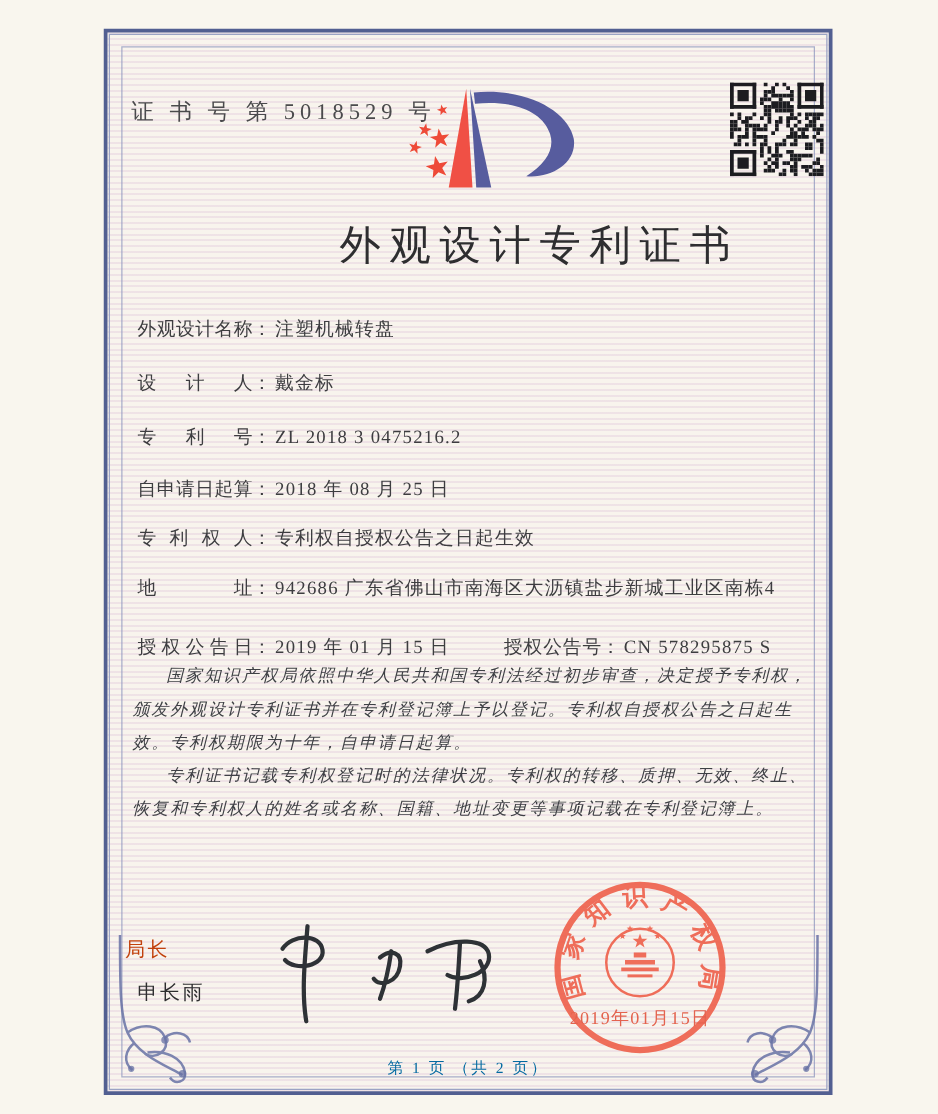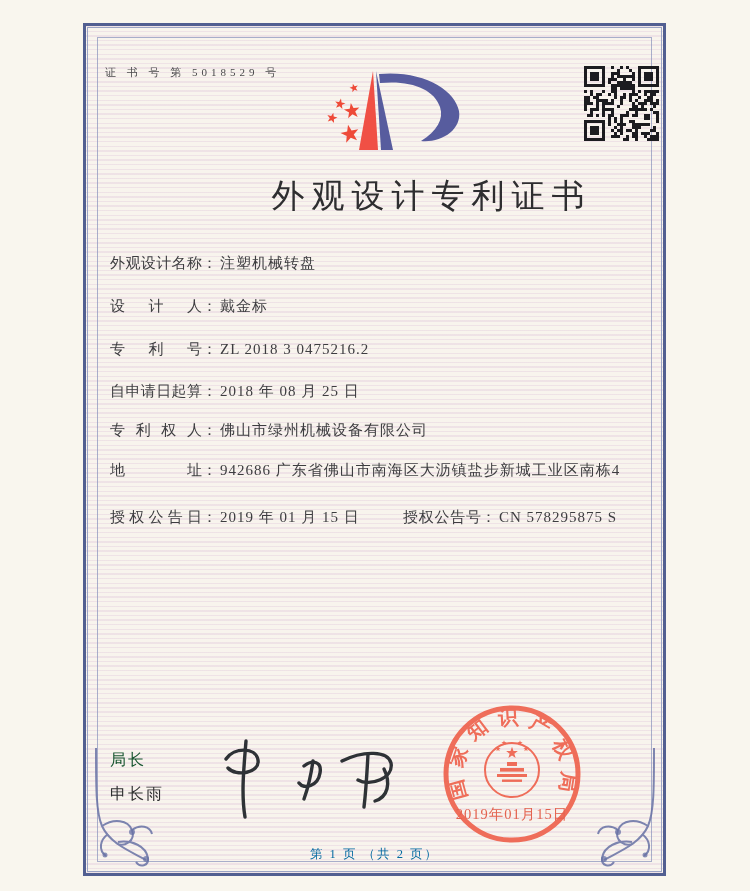--- a/index.html
+++ b/index.html
@@ -17,21 +17,21 @@
     background:
       repeating-linear-gradient(180deg,
         rgba(231,212,224,.55) 0px, rgba(231,212,224,.55) 1.5px,
         rgba(248,244,237,.9) 1.5px, rgba(248,244,237,.9) 4.6px),
       #f8f4ed;
     box-sizing:border-box;
   }
   .frame-inner{position:absolute;inset:1px;border:1px solid #9ba3c4;pointer-events:none;}
   .frame-thin{position:absolute;inset:11px;border:1px solid #8d97bd;opacity:.75;pointer-events:none;}
   
-  .cert-no{position:absolute;left:105px;top:65px;font-size:11px;letter-spacing:4px;color:#4a4a4c;}
+  .cert-no{position:absolute;left:105px;top:77px;font-size:18px;letter-spacing:4px;color:#4a4a4c;}
   .logo{position:absolute;left:323px;top:57px;width:160px;height:112px;}
   .qr{position:absolute;left:584px;top:66px;width:75px;height:75px;}
   .title{
     position:absolute;left:83px;top:174px;width:697px;
     text-align:center;font-size:33px;font-weight:400;
     letter-spacing:7px;color:#2e2e30;
   }
   
   .row{position:absolute;left:110px;width:540px;font-size:15px;color:#3d3d40;white-space:nowrap;}
   .row .lbl{display:inline-block;width:92px;text-align:justify;text-align-last:justify;vertical-align:top;}
@@ -41,21 +41,21 @@
   .r5{top:461px}.r6{top:508px}
   .addr-l2{position:absolute;left:110px;top:485px;font-size:15px;color:#3d3d40;padding-left:110px;letter-spacing:1px;}
   .grant-no{position:absolute;left:293px;top:0;}
   
   .paras{position:absolute;left:106px;top:528px;width:545px;color:#3e4045;}
   .paras p{
     margin:0;font-size:13.5px;line-height:26.5px;letter-spacing:1.6px;
     text-indent:2em;font-style:italic;
   }
   
-  .sig-title{position:absolute;left:110px;top:750px;font-size:16px;color:#14532d;letter-spacing:2px;}
+  .sig-title{position:absolute;left:100px;top:750px;font-size:16px;color:#c2410c;letter-spacing:2px;}
   .sig-name{position:absolute;left:110px;top:784px;font-size:16px;color:#2e2e30;letter-spacing:2px;}
   .signature{position:absolute;left:212px;top:733px;width:200px;height:100px;}
   .seal{position:absolute;left:436px;top:702px;width:152px;height:152px;opacity:.92;}
   
   .footer{
     position:absolute;left:83px;top:846px;width:583px;text-align:center;
     font-size:12.5px;letter-spacing:2px;color:#0369a1;
   }
   .ornament{position:absolute;width:74px;height:120px;}
   .orn-left{left:88px;top:748px;}
@@ -328,32 +328,36 @@
   <div class="row r1">
     <span class="lbl">设计人</span><span class="col">：</span><span class="val">戴金标</span>
   </div>
   <div class="row r2">
     <span class="lbl">专利号</span><span class="col">：</span><span class="val">ZL 2018 3 0475216.2</span>
   </div>
   <div class="row r3">
     <span class="lbl">自申请日起算</span><span class="col">：</span><span class="val">2018 年 08 月 25 日</span>
   </div>
   <div class="row r4">
-    <span class="lbl">专利权人</span><span class="col">：</span><span class="val">佛山市绿州机械设备有限公司</span>
+    <span class="lbl">专利权人</span><span class="col">：</span><span class="val">专利权自授权公告之日起生效</span>
   </div>
   <div class="row r5">
     <span class="lbl">地址</span><span class="col">：</span><span class="val">942686 广东省佛山市南海区大沥镇盐步新城工业区南栋4</span>
   </div>
   <div class="row r6">
     <span class="lbl">授权公告日</span><span class="col">：</span><span class="val">2019 年 01 月 15 日</span>
     <span class="grant-no">
       <span class="lbl" style="width:78px">授权公告号</span><span class="col">：</span><span class="val">CN 578295875 S</span>
     </span>
   </div>
 
+  <div class="paras">
+    <p>国家知识产权局依照中华人民共和国专利法经过初步审查，决定授予专利权，颁发外观设计专利证书并在专利登记簿上予以登记。专利权自授权公告之日起生效。专利权期限为十年，自申请日起算。</p>
+    <p>专利证书记载专利权登记时的法律状况。专利权的转移、质押、无效、终止、恢复和专利权人的姓名或名称、国籍、地址变更等事项记载在专利登记簿上。</p>
+  </div>
 
   <div class="sig-title">局长</div>
   <div class="sig-name">申长雨</div>
 
   <svg class="signature" viewBox="0 0 200 100" aria-hidden="true">
     <g fill="none" stroke="#2e3236" stroke-width="3.4" stroke-linecap="round">
       <path d="M34,8 C32,34 29,60 33,84"></path>
       <path d="M14,26 C22,14 44,14 46,27 C48,40 24,44 16,35"></path>
       <path d="M92,33 C101,26 110,29 108,40 C106,53 92,57 87,50"></path>
       <path d="M101,28 C99,42 96,55 92,66"></path>

